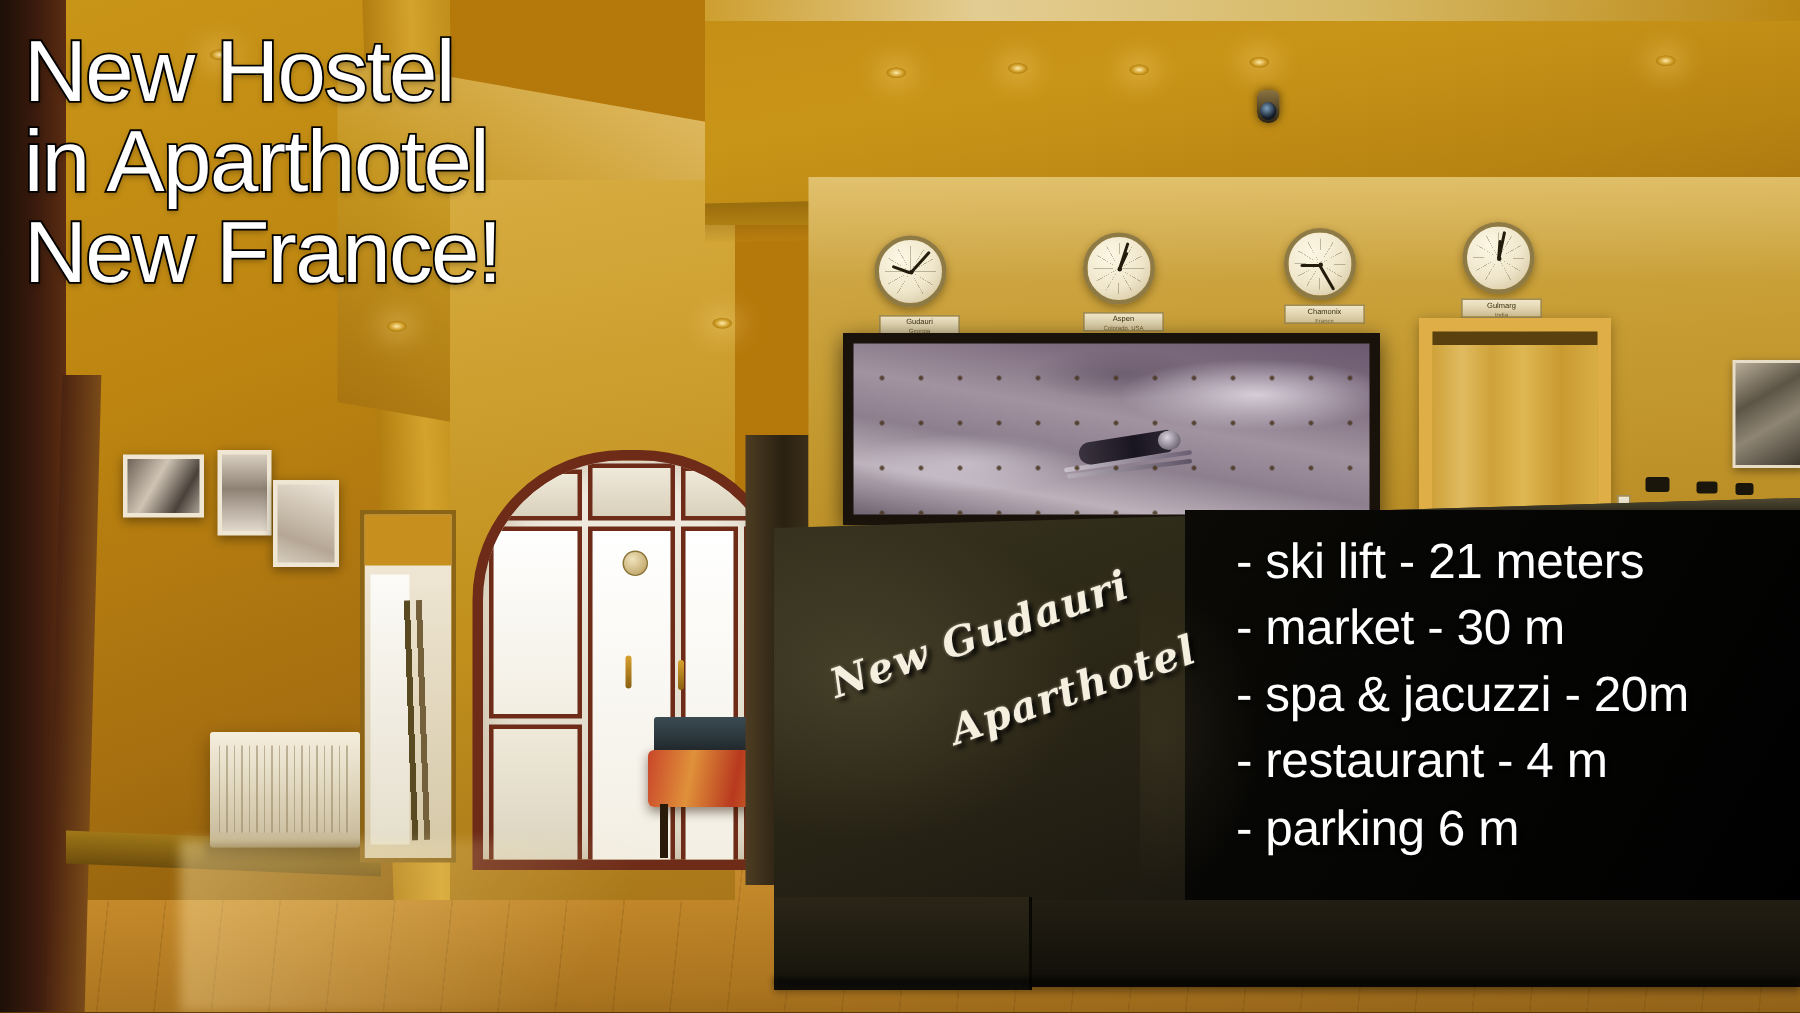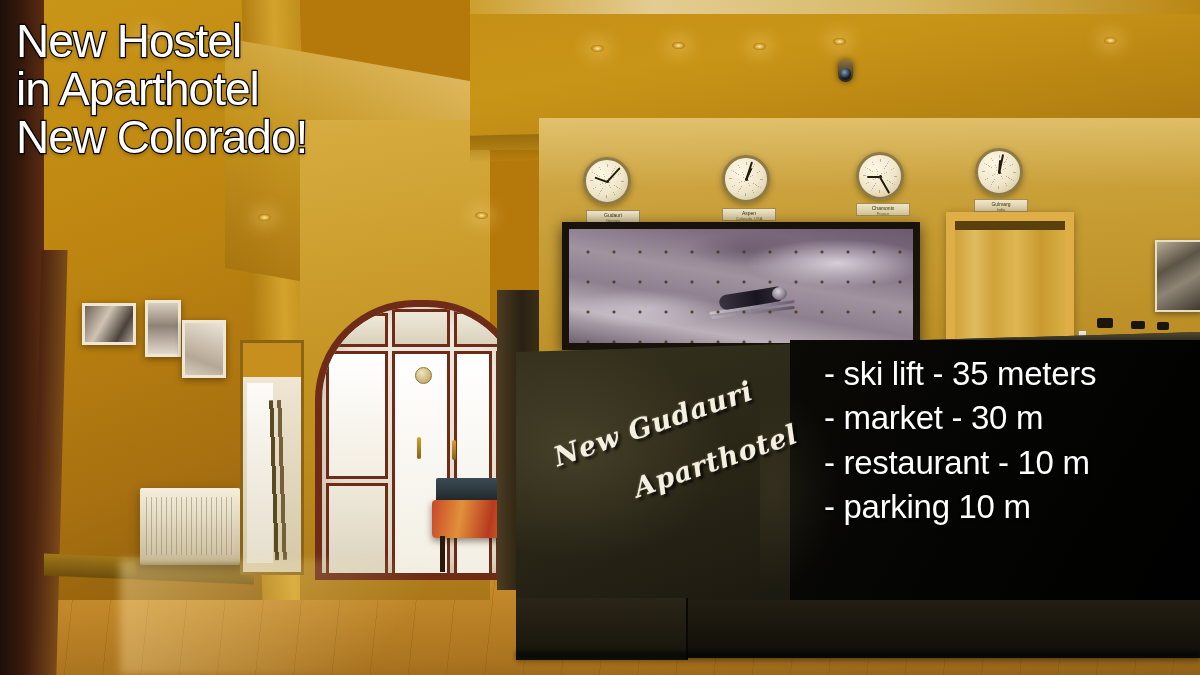--- a/index.html
+++ b/index.html
@@ -409,21 +409,21 @@
     left:630px; top:445px;
     font-size:27px;
     transform:rotate(-19deg);
   }
 
   
   .headline{
     position:absolute; left:16px; top:18px;
     z-index:40;
     color:#ffffff;
-    font-size:46px;
+    font-size:58px;
     line-height:1.04;
     font-weight:400;
     letter-spacing:-1px;
     -webkit-text-stroke:2.4px #000;
     paint-order:stroke fill;
     text-shadow:0 2px 4px rgba(0,0,0,.35);
   }
   .headline .hl{ display:block; white-space:nowrap; }
 
   .amenities{
@@ -595,23 +595,24 @@
     <div class="counter-shadow"></div>
 
     <div class="logo-script logo-line1">New Gudauri</div>
     <div class="logo-script logo-line2">Aparthotel</div>
 
   </div>
 
   <div class="headline">
     <span class="hl">New Hostel</span>
     <span class="hl">in Aparthotel</span>
-    <span class="hl">New Colorado!</span>
+    <span class="hl">New France!</span>
   </div>
 
   <div class="amenities">
-    <span class="am">- ski lift - 35 meters</span>
+    <span class="am">- ski lift - 21 meters</span>
     <span class="am">- market - 30 m</span>
-    <span class="am">- restaurant - 10 m</span>
-    <span class="am">- parking 10 m</span>
+    <span class="am">- spa &amp; jacuzzi - 20m</span>
+    <span class="am">- restaurant - 4 m</span>
+    <span class="am">- parking 6 m</span>
   </div>
 
 </div>
 
 </body></html>

